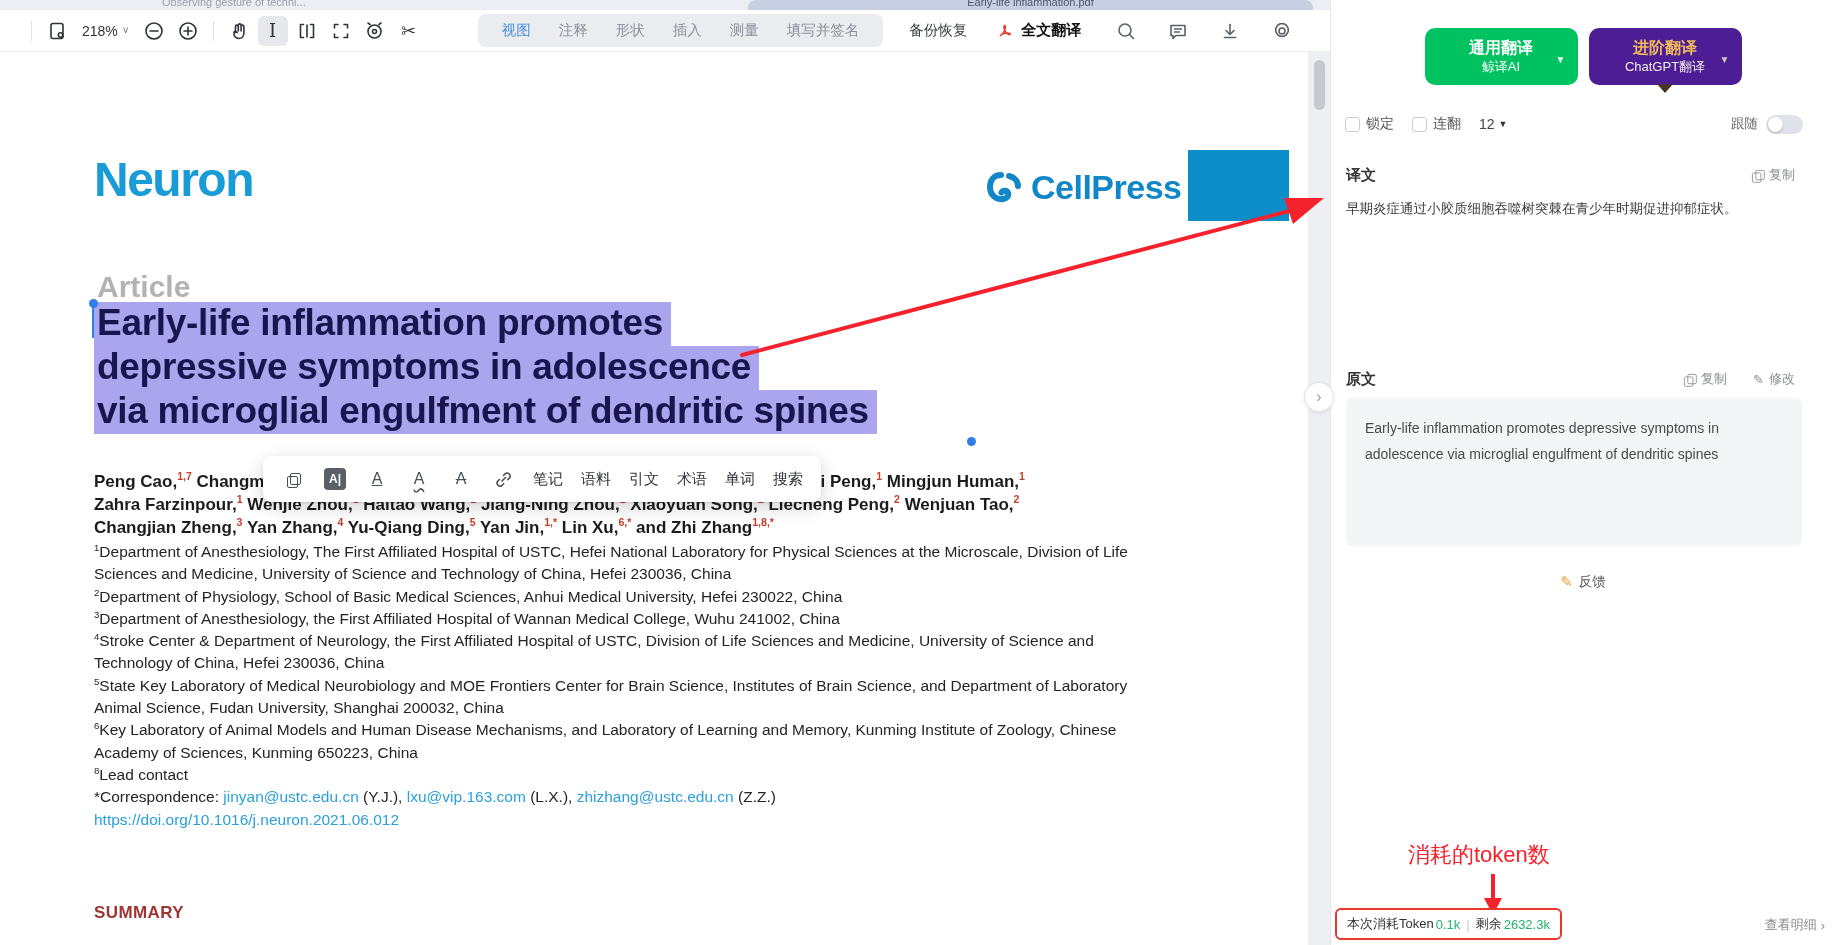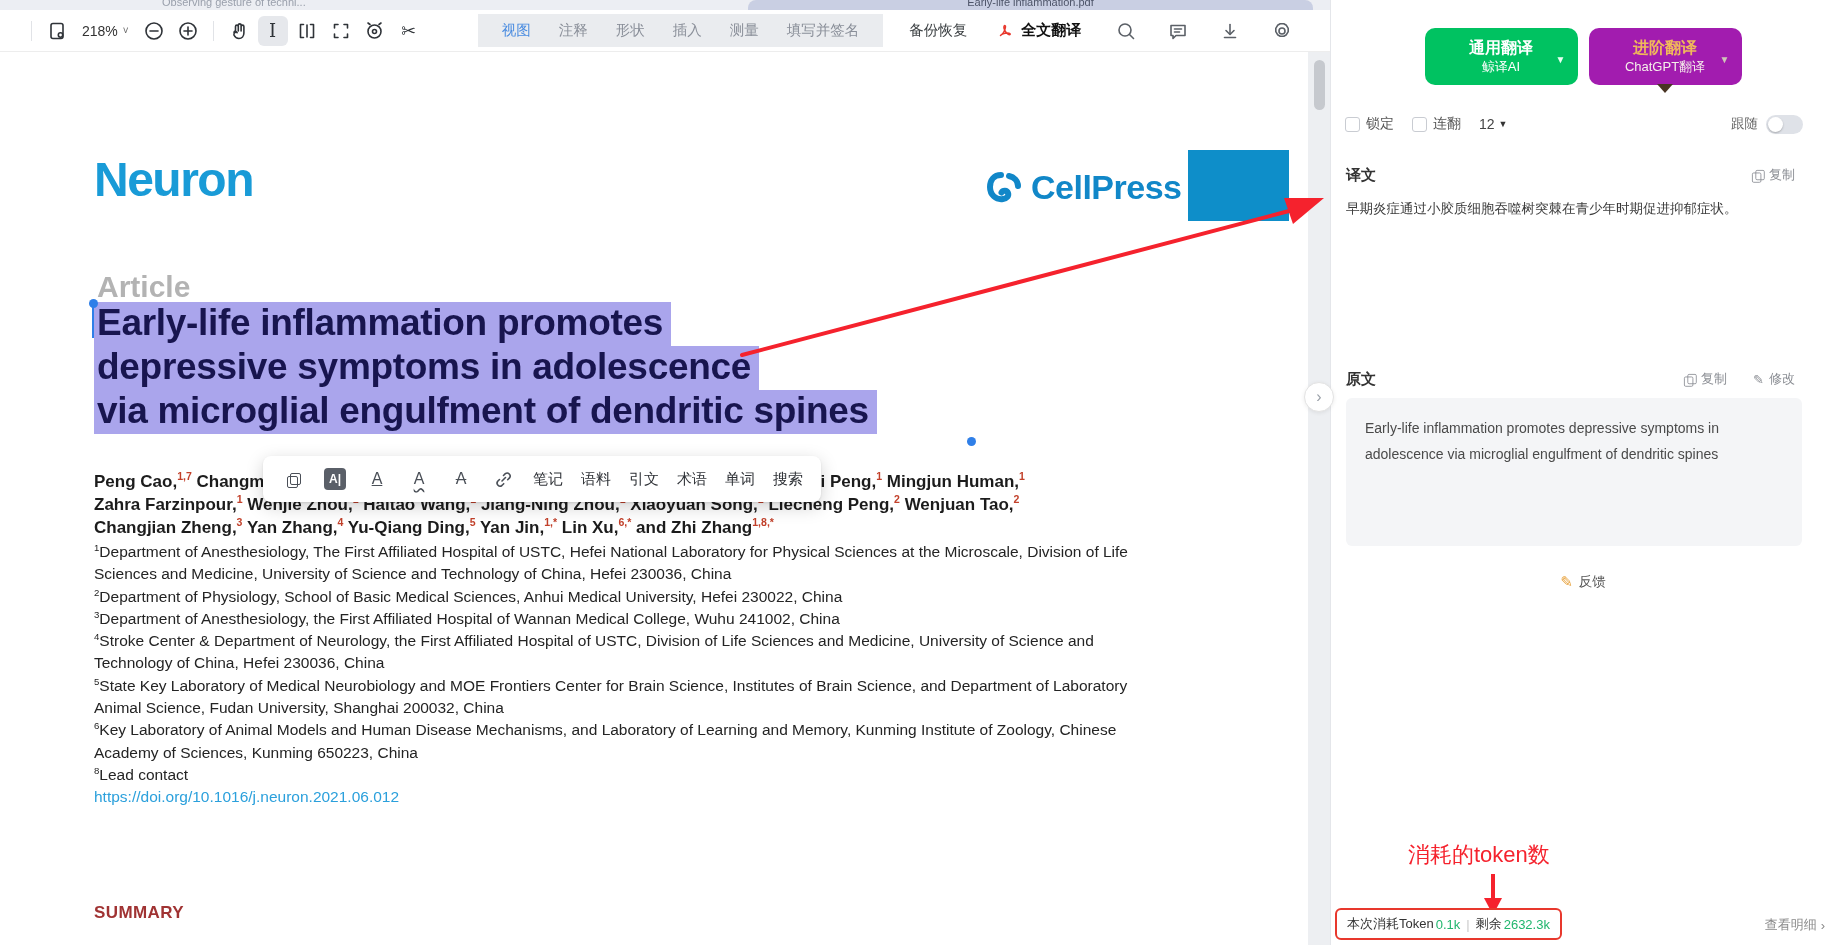--- a/index.html
+++ b/index.html
@@ -18,21 +18,21 @@
              border-bottom:1px solid #ededed; display:flex; align-items:center; padding-left:23px; }
   .tb-divider { width:1px; height:20px; background:#e1e3e7; margin:0 8px; }
   .tb-btn { width:30px; height:30px; border-radius:6px; display:flex; align-items:center; justify-content:center;
             color:#2f3338; margin:0 2px; }
   .tb-btn.active { background:#e6e8ec; }
   .tb-btn svg { stroke:#2f3338; fill:none; stroke-width:1.6; stroke-linecap:round; stroke-linejoin:round; }
   .tb-zoom { display:flex; align-items:center; gap:5px; font-size:14px; color:#333; margin:0 8px; }
   .tb-zoom .caret { font-size:10px; color:#666; }
   .ibeam { font-family:"DejaVu Serif",serif; font-size:18px; font-weight:400; }
   .scissors { font-size:18px; }
-  .menu-group { display:flex; align-items:center; background:#eaecef; border-radius:0; padding:5px 10px;
+  .menu-group { display:flex; align-items:center; background:#eaecef; border-radius:8px; padding:5px 10px;
                 margin-left:52px; }
   .menu-item { font-size:14.5px; color:#8a8f99; padding:2px 14px; cursor:default; }
   .menu-item.active { color:#4a8ce0; }
   .backup { font-size:14.5px; color:#3c4043; margin-left:26px; }
   .fulltrans { display:flex; align-items:center; gap:7px; margin-left:30px; font-size:15px; font-weight:bold; color:#111; }
   .tb-right { display:flex; align-items:center; gap:22px; margin-left:30px; }
   .tb-right .tb-btn { margin:0; }
   .tb-right svg { stroke:#5b6067; }
 
   
@@ -86,21 +86,21 @@
                      display:flex; align-items:center; justify-content:center; color:#9aa0a8; font-size:16px; z-index:3; }
 
   .btn-row { position:absolute; left:0; top:28px; width:100%; display:flex; justify-content:center; gap:11px; }
   .trans-btn { width:153px; height:57px; border-radius:10px; position:relative; display:flex; flex-direction:column;
                align-items:center; justify-content:center; gap:2px; cursor:pointer; }
   .trans-btn .t1 { font-size:16px; font-weight:bold; line-height:18px; }
   .trans-btn .t2 { font-size:13px; line-height:15px; }
   .trans-btn .caret { position:absolute; right:12px; top:26px; font-size:10px; }
   .btn-green { background:#00c261; color:#fff; }
   .btn-green .caret { color:#eafff3; }
-  .btn-brown { background:#a21caf; }
+  .btn-brown { background:#4c1d95; }
   .btn-brown .t1 { color:#f0b95a; }
   .btn-brown .t2 { color:#f5f0ea; }
   .btn-brown .caret { color:#cfc5b8; }
   .btn-brown:after { content:""; position:absolute; left:50%; bottom:-8px; margin-left:-8px;
                      border-left:8px solid transparent; border-right:8px solid transparent; border-top:9px solid #493524; }
 
   .ctrl-row { position:absolute; left:0; top:112px; width:100%; height:24px; display:flex; align-items:center;
               padding:0 32px 0 14px; font-size:14px; color:#555; }
   .chk { width:15px; height:15px; border:1px solid #c9ccd2; border-radius:3px; background:#fff; margin-right:6px; }
   .ctrl-item { display:flex; align-items:center; margin-right:18px; }
@@ -314,20 +314,21 @@
     </div>
 
     <div class="affils">
       <div><sup>1</sup><span>Department of Anesthesiology, The First Affiliated Hospital of USTC, Hefei National Laboratory for Physical Sciences at the Microscale, Division of Life Sciences and Medicine, University of Science and Technology of China, Hefei 230036, China</span></div>
       <div><sup>2</sup><span>Department of Physiology, School of Basic Medical Sciences, Anhui Medical University, Hefei 230022, China</span></div>
       <div><sup>3</sup><span>Department of Anesthesiology, the First Affiliated Hospital of Wannan Medical College, Wuhu 241002, China</span></div>
       <div><sup>4</sup><span>Stroke Center &amp; Department of Neurology, the First Affiliated Hospital of USTC, Division of Life Sciences and Medicine, University of Science and Technology of China, Hefei 230036, China</span></div>
       <div><sup>5</sup><span>State Key Laboratory of Medical Neurobiology and MOE Frontiers Center for Brain Science, Institutes of Brain Science, and Department of Laboratory Animal Science, Fudan University, Shanghai 200032, China</span></div>
       <div><sup>6</sup><span>Key Laboratory of Animal Models and Human Disease Mechanisms, and Laboratory of Learning and Memory, Kunming Institute of Zoology, Chinese Academy of Sciences, Kunming 650223, China</span></div>
       <div><sup>8</sup><span>Lead contact</span></div>
+      <div><span>*Correspondence: </span><span class="rich-link">jinyan@ustc.edu.cn</span><span> (Y.J.), </span><span class="rich-link">lxu@vip.163.com</span><span> (L.X.), </span><span class="rich-link">zhizhang@ustc.edu.cn</span><span> (Z.Z.)</span></div>
       <div><span class="rich-link">https://doi.org/10.1016/j.neuron.2021.06.012</span></div>
     </div>
 
     <div class="summary-head">SUMMARY</div>
 
     <svg class="doc-arrow" viewBox="0 0 1330 893">
       <line x1="742" y1="303" x2="1289" y2="159" stroke="#f5222d" stroke-width="4" stroke-linecap="round"></line>
       <polygon points="1324,146 1284,146 1293,172" fill="#f5222d"></polygon>
     </svg>
 

